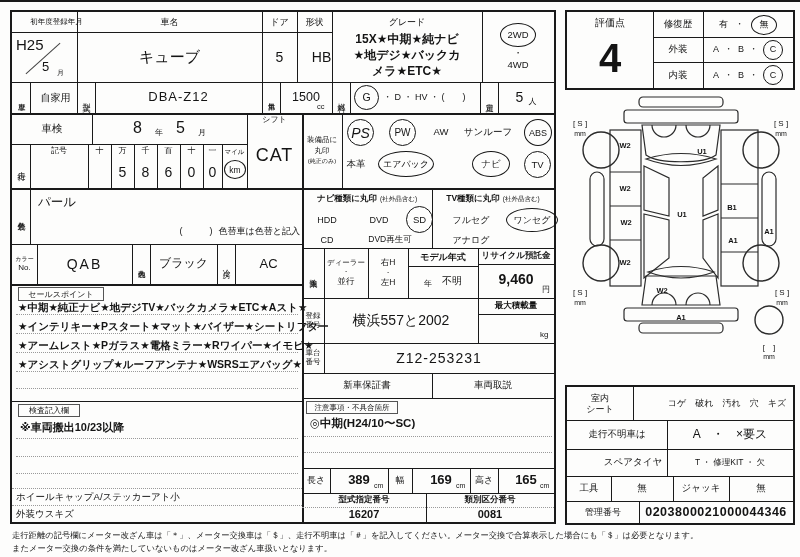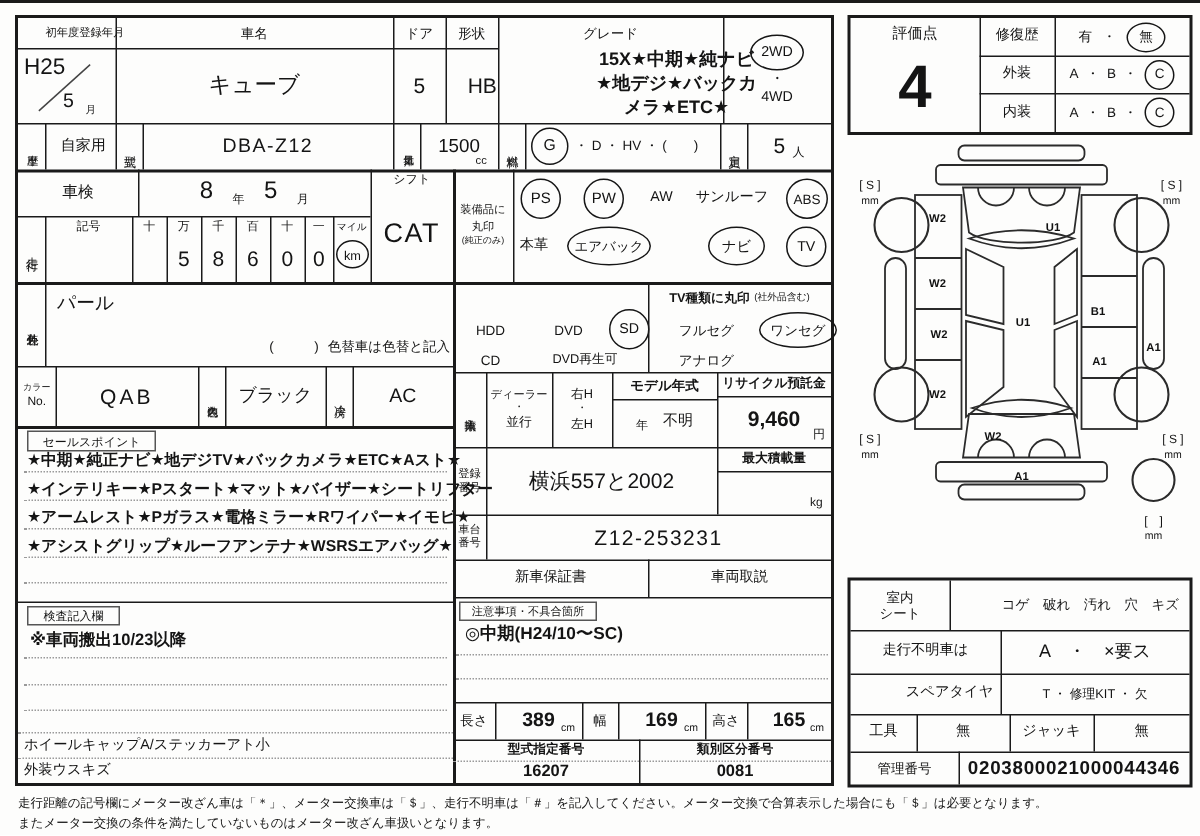--- a/index.html
+++ b/index.html
@@ -34,21 +34,21 @@
     <div class="c" style="left:285px;top:0;width:35px;height:20px;font-size:9px;">形状</div>
     <div class="c" style="left:320px;top:0;width:150px;height:20px;font-size:9px;">グレード</div>
 
     <div class="sub" style="left:4px;top:24px;font-size:15px;">H25</div>
     <div class="slash" style="left:8px;top:46px;width:46px;"></div>
     <div class="sub" style="left:30px;top:47px;font-size:13px;">5</div>
     <div class="sub" style="left:45px;top:56px;font-size:7px;">月</div>
     <div class="c" style="left:65px;top:20px;width:185px;height:50px;font-size:15px;">キューブ</div>
     <div class="c" style="left:250px;top:20px;width:35px;height:50px;font-size:14px;">5</div>
     <div class="c" style="left:292px;top:20px;width:35px;height:50px;font-size:14px;">HB</div>
-    <div class="c b" style="left:320px;top:16px;width:150px;height:54px;font-size:12px;white-space:normal;text-align:center;line-height:1.35;padding:0 18px;margin-left:44px;">15X★中期★純ナビ★地デジ★バックカメラ★ETC★</div>
+    <div class="c b" style="left:320px;top:16px;width:150px;height:54px;font-size:12px;white-space:normal;text-align:center;line-height:1.35;padding:0 18px;">15X★中期★純ナビ★地デジ★バックカメラ★ETC★</div>
     <div class="c col" style="left:470px;top:0;width:72px;height:70px;font-size:9.5px;gap:1px;">
       <span class="circ" style="width:36px;height:24px;">2WD</span>
       <span>・</span>
       <span>4WD</span>
     </div>
 
     <div class="c vtx" style="left:0;top:70px;width:18px;height:31px;font-size:7.5px;">車歴</div>
     <div class="c" style="left:0;top:70px;width:47px;height:31px;font-size:10px;padding-left:40px;">自家用</div>
     <div class="c vtx" style="left:65px;top:70px;width:18px;height:31px;font-size:8px;">型式</div>
     <div class="c" style="left:83px;top:70px;width:167px;height:31px;font-size:13px;letter-spacing:1px;">DBA-Z12</div>
@@ -119,30 +119,34 @@
     <div class="c b left" style="left:8px;top:408px;width:270px;height:15px;font-size:11px;">※車両搬出10/23以降</div>
 
     <div class="c left" style="left:4px;top:478px;width:280px;height:14px;font-size:9.5px;">ホイールキャップA/ステッカーアト小</div>
     <div class="c left" style="left:4px;top:495px;width:280px;height:14px;font-size:9.5px;">外装ウスキズ</div>
 
     <div class="c col" style="left:290px;top:101px;width:40px;height:75px;gap:2px;">
       <span style="font-size:7.5px;">装備品に</span>
       <span style="font-size:7.5px;">丸印</span>
       <span style="font-size:6px;">(純正のみ)</span>
     </div>
-    <div class="abscirc" style="left:335px;top:107px;width:27px;height:27px;font-size:10px;">PS</div>
+    <div class="abscirc" style="left:335px;top:107px;width:27px;height:27px;font-size:14px;font-style:italic;">PS</div>
     <div class="abscirc" style="left:377px;top:107px;width:27px;height:27px;font-size:10px;">PW</div>
     <div class="c" style="left:415px;top:113px;width:28px;height:14px;font-size:9.5px;">AW</div>
     <div class="c" style="left:450px;top:113px;width:52px;height:14px;font-size:9.5px;">サンルーフ</div>
     <div class="abscirc" style="left:512px;top:107px;width:28px;height:27px;font-size:9px;">ABS</div>
     <div class="c" style="left:330px;top:145px;width:28px;height:14px;font-size:9.5px;">本革</div>
     <div class="abscirc" style="left:366px;top:139px;width:56px;height:26px;font-size:9px;">エアバック</div>
     <div class="abscirc" style="left:460px;top:139px;width:38px;height:26px;font-size:9.5px;">ナビ</div>
     <div class="abscirc" style="left:512px;top:139px;width:27px;height:27px;font-size:9.5px;">TV</div>
 
+    <div class="c" style="left:290px;top:179px;width:130px;height:15px;gap:3px;">
+      <span class="b" style="font-size:8.5px;">ナビ種類に丸印</span>
+      <span style="font-size:6.5px;">(社外品含む)</span>
+    </div>
     <div class="c" style="left:300px;top:201px;width:30px;height:14px;font-size:9px;">HDD</div>
     <div class="c" style="left:352px;top:201px;width:30px;height:14px;font-size:9px;">DVD</div>
     <div class="abscirc" style="left:394px;top:194px;width:27px;height:27px;font-size:9.5px;">SD</div>
     <div class="c" style="left:300px;top:221px;width:30px;height:14px;font-size:9px;">CD</div>
     <div class="c" style="left:346px;top:221px;width:64px;height:14px;font-size:8.5px;">DVD再生可</div>
 
     <div class="c" style="left:420px;top:179px;width:122px;height:15px;gap:3px;">
       <span class="b" style="font-size:8.5px;">TV種類に丸印</span>
       <span style="font-size:6.5px;">(社外品含む)</span>
     </div>

